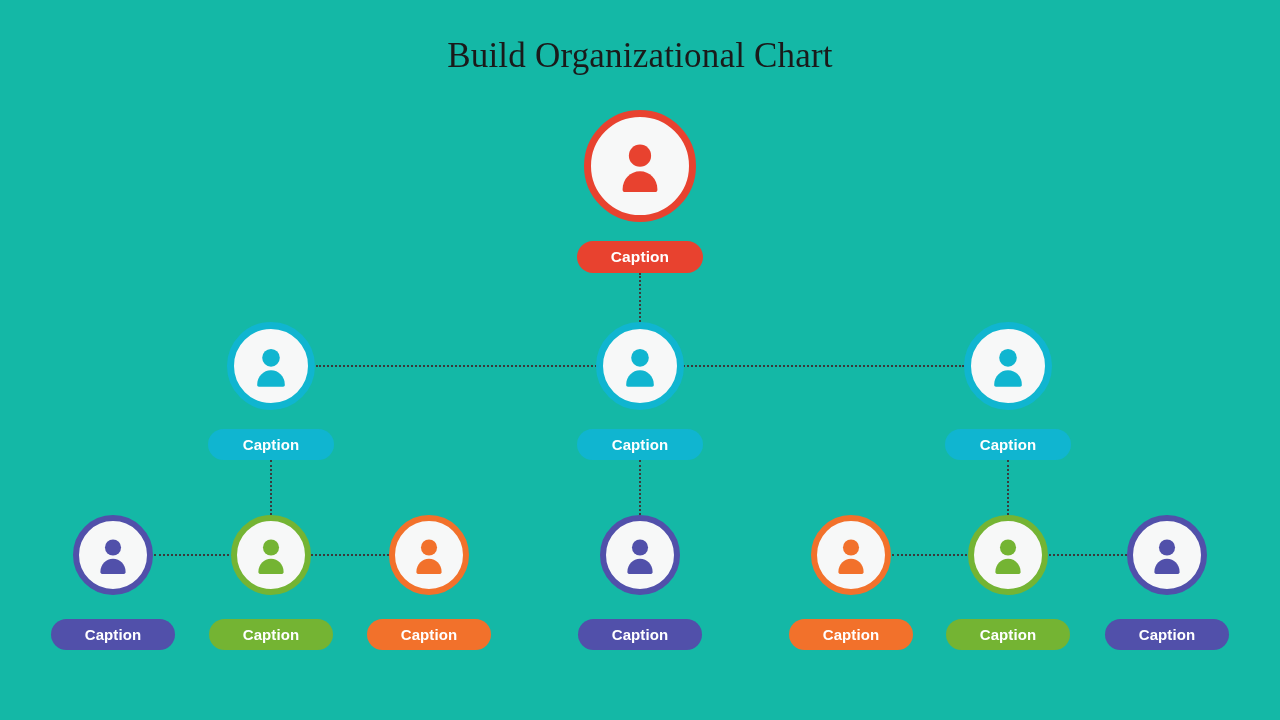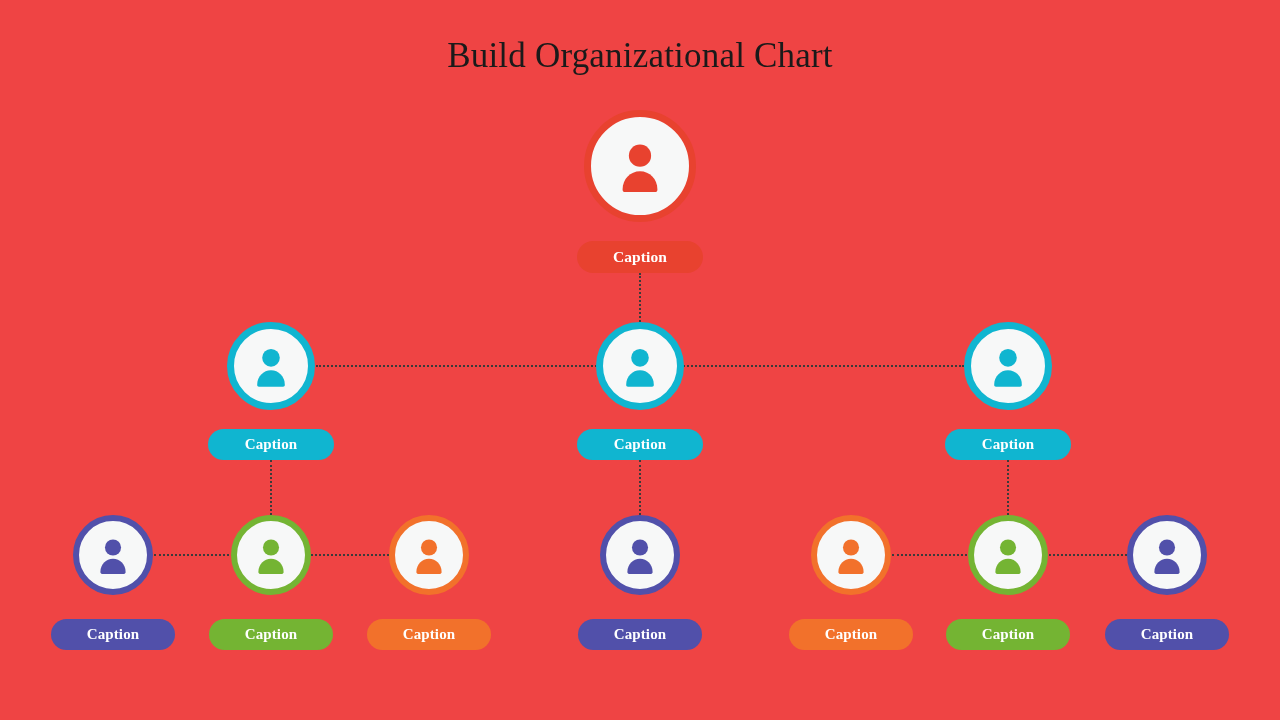--- a/index.html
+++ b/index.html
@@ -76,35 +76,35 @@
   
   .caption-pill {
     position: absolute;
     box-sizing: border-box;
     height: 31px;
     border-radius: 16px;
     display: flex;
     align-items: center;
     justify-content: center;
     color: #ffffff;
-    font-family: Liberation Serif, serif;
+    font-family: Liberation Sans, sans-serif;
     font-weight: bold;
     font-size: 15px;
     letter-spacing: 0.1px;
     white-space: nowrap;
     user-select: none;
   }
   .caption-pill.level-1 { width: 126px; height: 32px; font-size: 15.5px; }
   .caption-pill.level-2 { width: 126px; }
   .caption-pill.level-3 { width: 124px; }
 </style>
 </head>
 <body style="background: rgb(255, 255, 255);">
 
-<div id="stage" style="background: #ef4444;">
+<div id="stage" style="background: #14b8a6;">
 
   <div id="page-title">Build Organizational Chart</div>
 
   <div id="connector-layer">
       <div class="connector connector-v" style="border-color: rgb(59, 59, 59); left: 639px; top: 273px; height: 49px;"></div>
       <div class="connector connector-h" style="border-color: rgb(59, 59, 59); top: 365px; left: 316px; width: 648px;"></div>
       <div class="connector connector-v" style="border-color: rgb(59, 59, 59); left: 270px; top: 460px; height: 55px;"></div>
       <div class="connector connector-v" style="border-color: rgb(59, 59, 59); left: 639px; top: 460px; height: 55px;"></div>
       <div class="connector connector-v" style="border-color: rgb(59, 59, 59); left: 1007px; top: 460px; height: 55px;"></div>
       <div class="connector connector-h" style="border-color: rgb(59, 59, 59); top: 554px; left: 154px; width: 235px;"></div>

